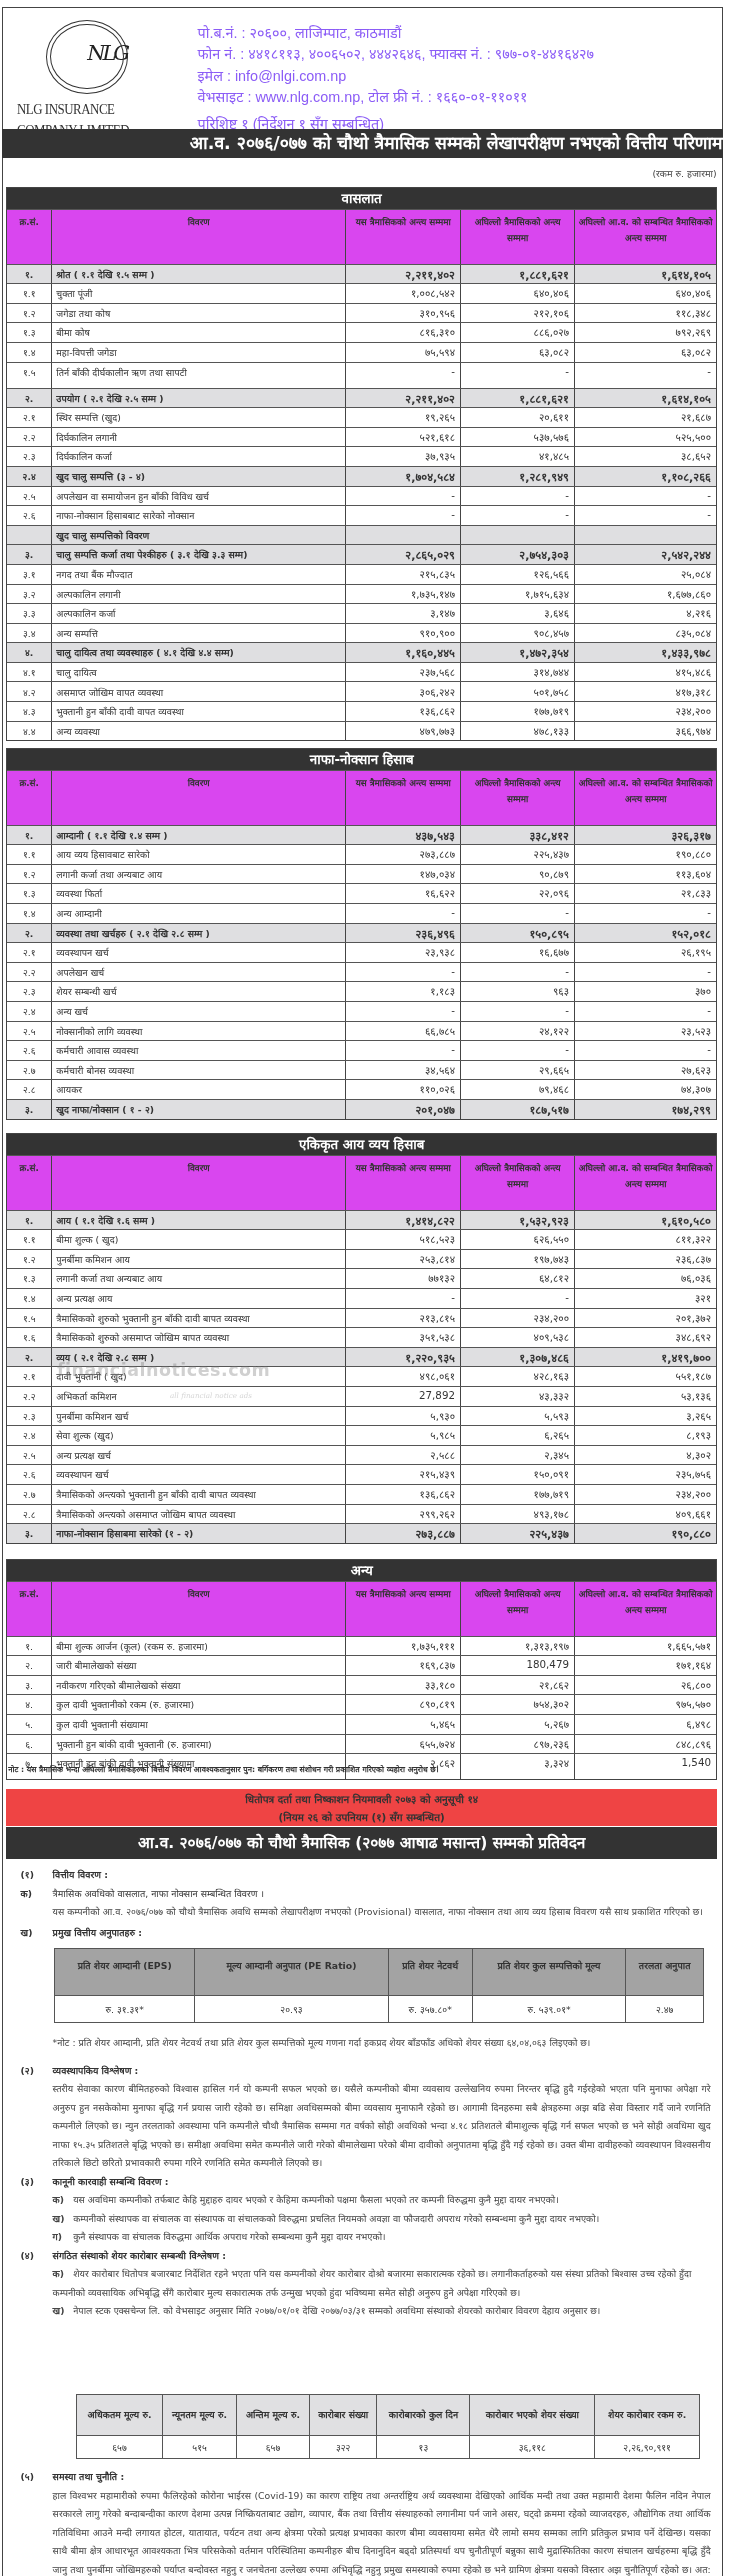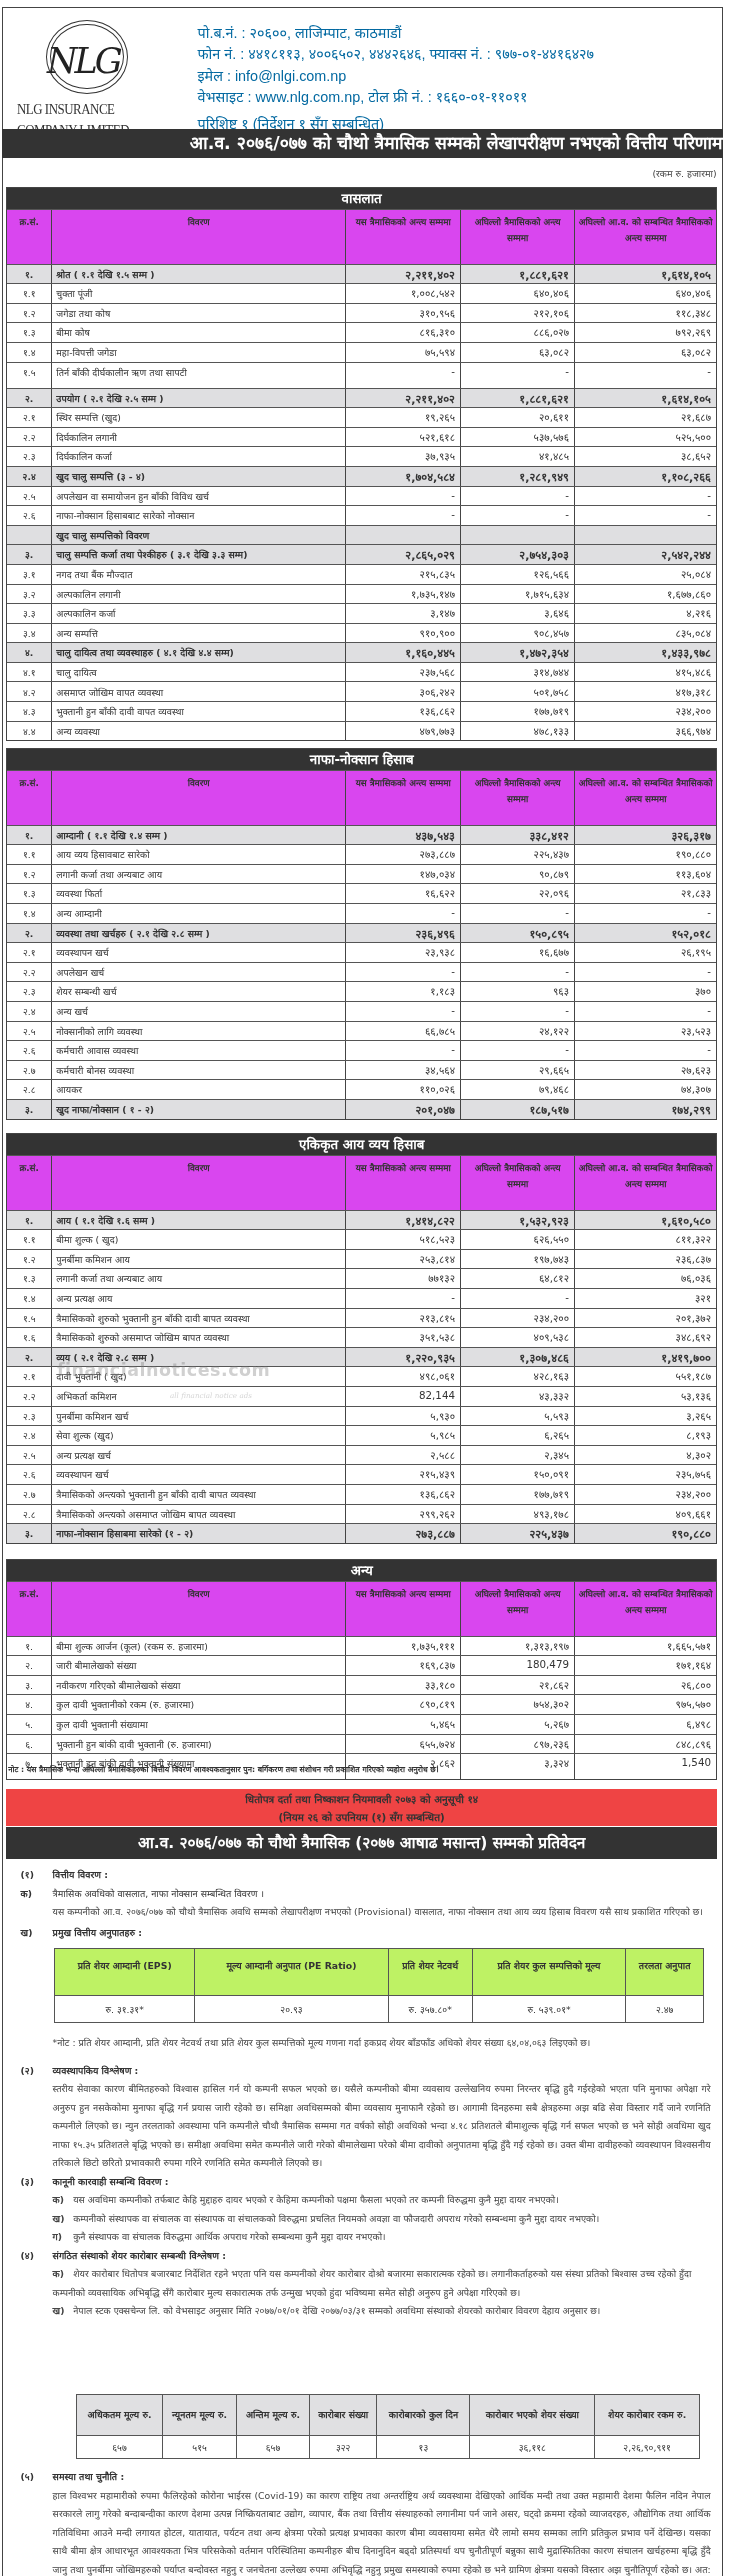--- a/index.html
+++ b/index.html
@@ -3,23 +3,23 @@
 <meta charset="utf-8">
 <style>
   * { box-sizing: border-box; margin: 0; padding: 0; }
   body { width: 729px; background: #ffffff; font-family: "DejaVu Sans", sans-serif; color: #333; }
   .page { position: relative; width: 729px; min-height: 2814px; background: #fff; }
   .outer { position: absolute; left: 1.5px; top: 7.2px; width: 721px; height: 2803px; border: 1px solid #444; }
   .hdr { position: absolute; left: 1.5px; top: 7.2px; width: 721px; height: 122px; }
   .logo { position: absolute; left: 15.5px; top: 6.2px; width: 144px; height: 113px; }
   .logo-circle { position: absolute; left: 29px; top: 6.2px; width: 82px; height: 74px; border: 1.5px solid #333; border-radius: 50%; }
   .logo-circle::after { content: ""; position: absolute; left: 3.1px; top: 3.1px; right: 3.1px; bottom: 3.1px; border: 0.5px solid #333; border-radius: 50%; }
-  .logo-mono { position: absolute; left: 0; right: 0; top: 20.6px; text-align: left; font-family: "DejaVu Serif", serif; font-style: italic; font-size: 35px; color: #222; letter-spacing: -3.1px; }
+  .logo-mono { position: absolute; left: 0; right: 0; top: 20.6px; text-align: right; font-family: "DejaVu Serif", serif; font-style: italic; font-size: 21px; color: #222; letter-spacing: -3.1px; }
   .logo-name { position: absolute; left: 0; width: 155px; top: 87px; text-align: left; font-family: "Liberation Serif", serif; font-size: 14px; color: #333; line-height: 20.6px; letter-spacing: -0.5px; transform: scaleX(0.92); transform-origin: left; }
-  .contact { position: absolute; left: 196px; top: 15.5px; width: 520px; font-family: "Liberation Sans", sans-serif; font-size: 14.4px; color: #0369a1; }
+  .contact { position: absolute; left: 196px; top: 15.5px; width: 520px; font-family: "Liberation Sans", sans-serif; font-size: 14.4px; color: #8b5cf6; }
   .contact div { height: 21.6px; line-height: 21.6px; white-space: nowrap; }
   .contact .annex { margin-top: 5.2px; }
   .title-bar { position: absolute; left: 1.5px; top: 129px; width: 721px; height: 29px; background: #333; color: #fff; font-weight: bold; font-size: 17.5px; text-align: right; line-height: 29px; white-space: nowrap; }
   .unit { position: absolute; right: 12.4px; top: 167px; font-size: 9.3px; color: #444; }
   .tbl { position: absolute; left: 6.2px; width: 711px; border: 1px solid #444; border-top: none; }
   .sec-bar { height: 21.6px; background: #333; color: #fff; text-align: center; font-weight: bold; font-size: 13.4px; line-height: 21.6px; border-top: 1px solid #444; }
   .row { display: flex; border-top: 1px solid #555; height: 19.6px; }
   .row.tall { height: 26px; }
   .row.hdr-row { height: 55px; background: #d946ef; }
   .row.sub { background: #dfdfe1; font-weight: bold; }
@@ -34,21 +34,21 @@
   .reg-box { position: absolute; left: 6.2px; width: 711px; height: 37px; background: #ef4444; text-align: center; font-weight: bold; font-size: 10.3px; line-height: 17.5px; padding-top: 2.1px; color: #333; }
   .report-bar { position: absolute; left: 6.2px; width: 711px; height: 32px; background: #333; color: #fff; font-weight: bold; font-size: 15.5px; text-align: center; line-height: 32px; white-space: nowrap; }
   .body-text { position: absolute; left: 20.6px; width: 690px; font-size: 9.3px; color: #444; line-height: 18.5px; }
   .h-item { font-weight: bold; color: #333; }
   .h-item .num { display: inline-block; width: 32px; }
   .para { padding-left: 32px; text-align: justify; }
   .sub-para { padding-left: 32px; }
   .sub-para .lbl { font-weight: bold; display: inline-block; width: 20.6px; }
   .ratios { position: absolute; left: 54px; width: 650px; border: 1px solid #555; border-collapse: collapse; }
   .ratios th, .ratios td { border: 0.5px solid #555; text-align: center; font-size: 9.3px; }
-  .ratios th { background: #bef264; height: 47px; vertical-align: top; padding-top: 9.3px; font-weight: bold; line-height: 16.5px; }
+  .ratios th { background: #a3a3a3; height: 47px; vertical-align: top; padding-top: 9.3px; font-weight: bold; line-height: 16.5px; }
   .ratios td { height: 27px; }
   .share { position: absolute; left: 76px; width: 624px; border: 1px solid #555; border-collapse: collapse; }
   .share th, .share td { border: 0.5px solid #555; text-align: center; font-size: 9.3px; }
   .share th { background: #e0e0e2; height: 41px; font-weight: bold; line-height: 15.5px; }
   .share td { height: 23px; }
   .wm { position: absolute; font-size: 17.5px; color: rgba(120,120,120,0.35); font-weight: bold; letter-spacing: 0.5px; pointer-events: none; }
   .wm-sub { position: absolute; font-size: 7.2px; color: rgba(150,150,150,0.4); font-style: italic; font-family: "DejaVu Serif", serif; }
 </style>
 </head>
 <body>
@@ -440,21 +440,21 @@
         <div class="row">
           <div class="c0">२.१</div>
           <div class="c1">दावी भुक्तानी ( खुद)</div>
           <div class="c2">४९८,०६१</div>
           <div class="c3">४२८,१६३</div>
           <div class="c4">५५१,१८७</div>
         </div>
         <div class="row">
           <div class="c0">२.२</div>
           <div class="c1">अभिकर्ता कमिशन</div>
-          <div class="c2">82,144</div>
+          <div class="c2">27,892</div>
           <div class="c3">४३,३३२</div>
           <div class="c4">५३,१३६</div>
         </div>
         <div class="row">
           <div class="c0">२.३</div>
           <div class="c1">पुनर्बीमा कमिशन खर्च</div>
           <div class="c2">५,९३०</div>
           <div class="c3">५,५९३</div>
           <div class="c4">३,२६५</div>
         </div>

